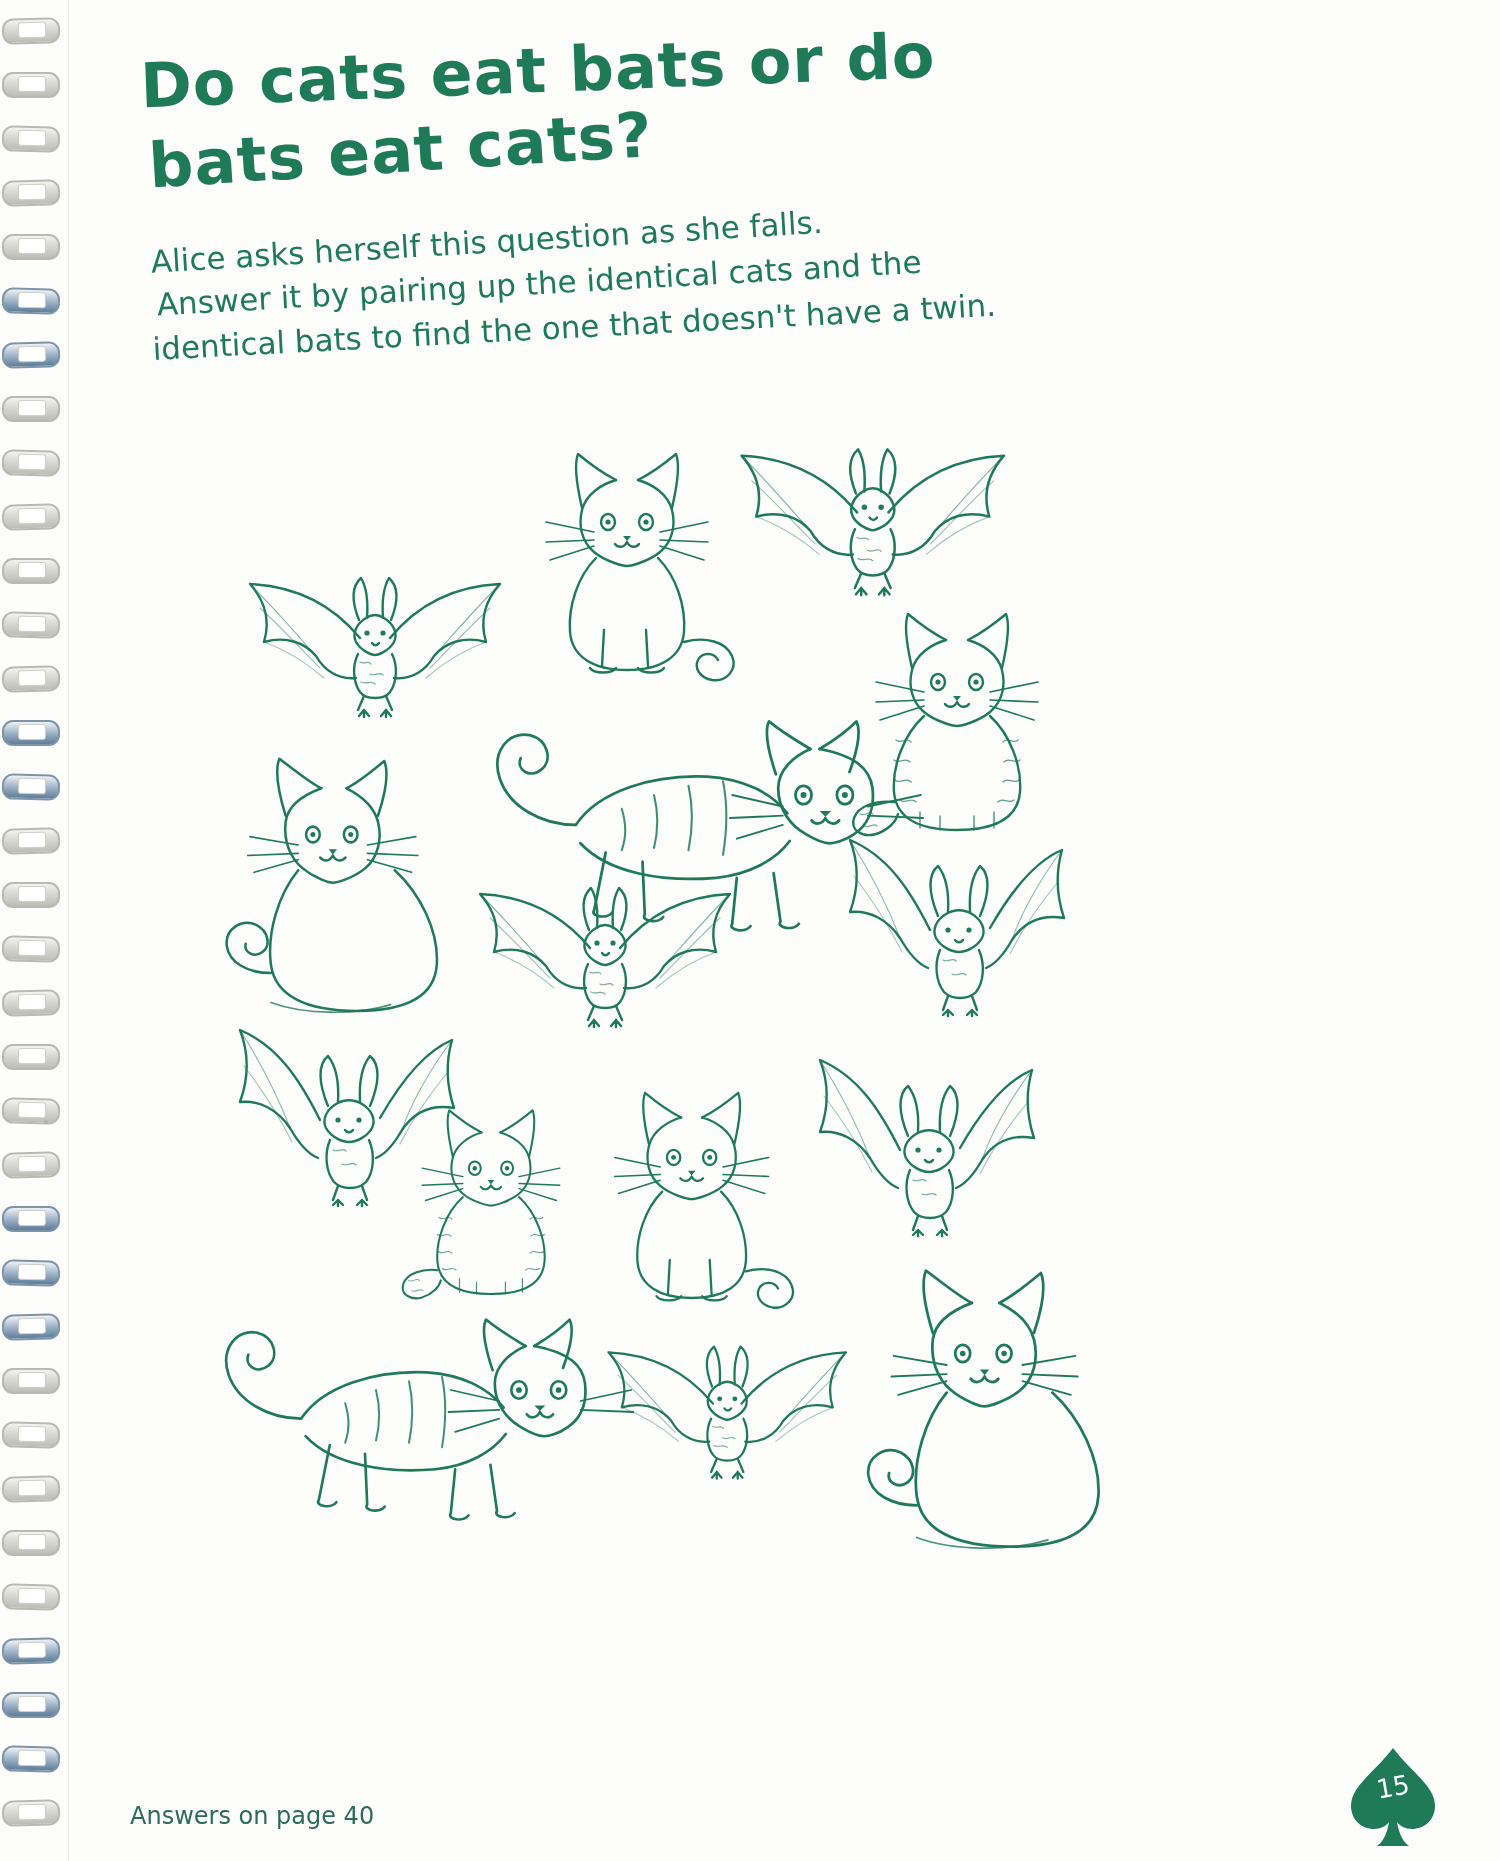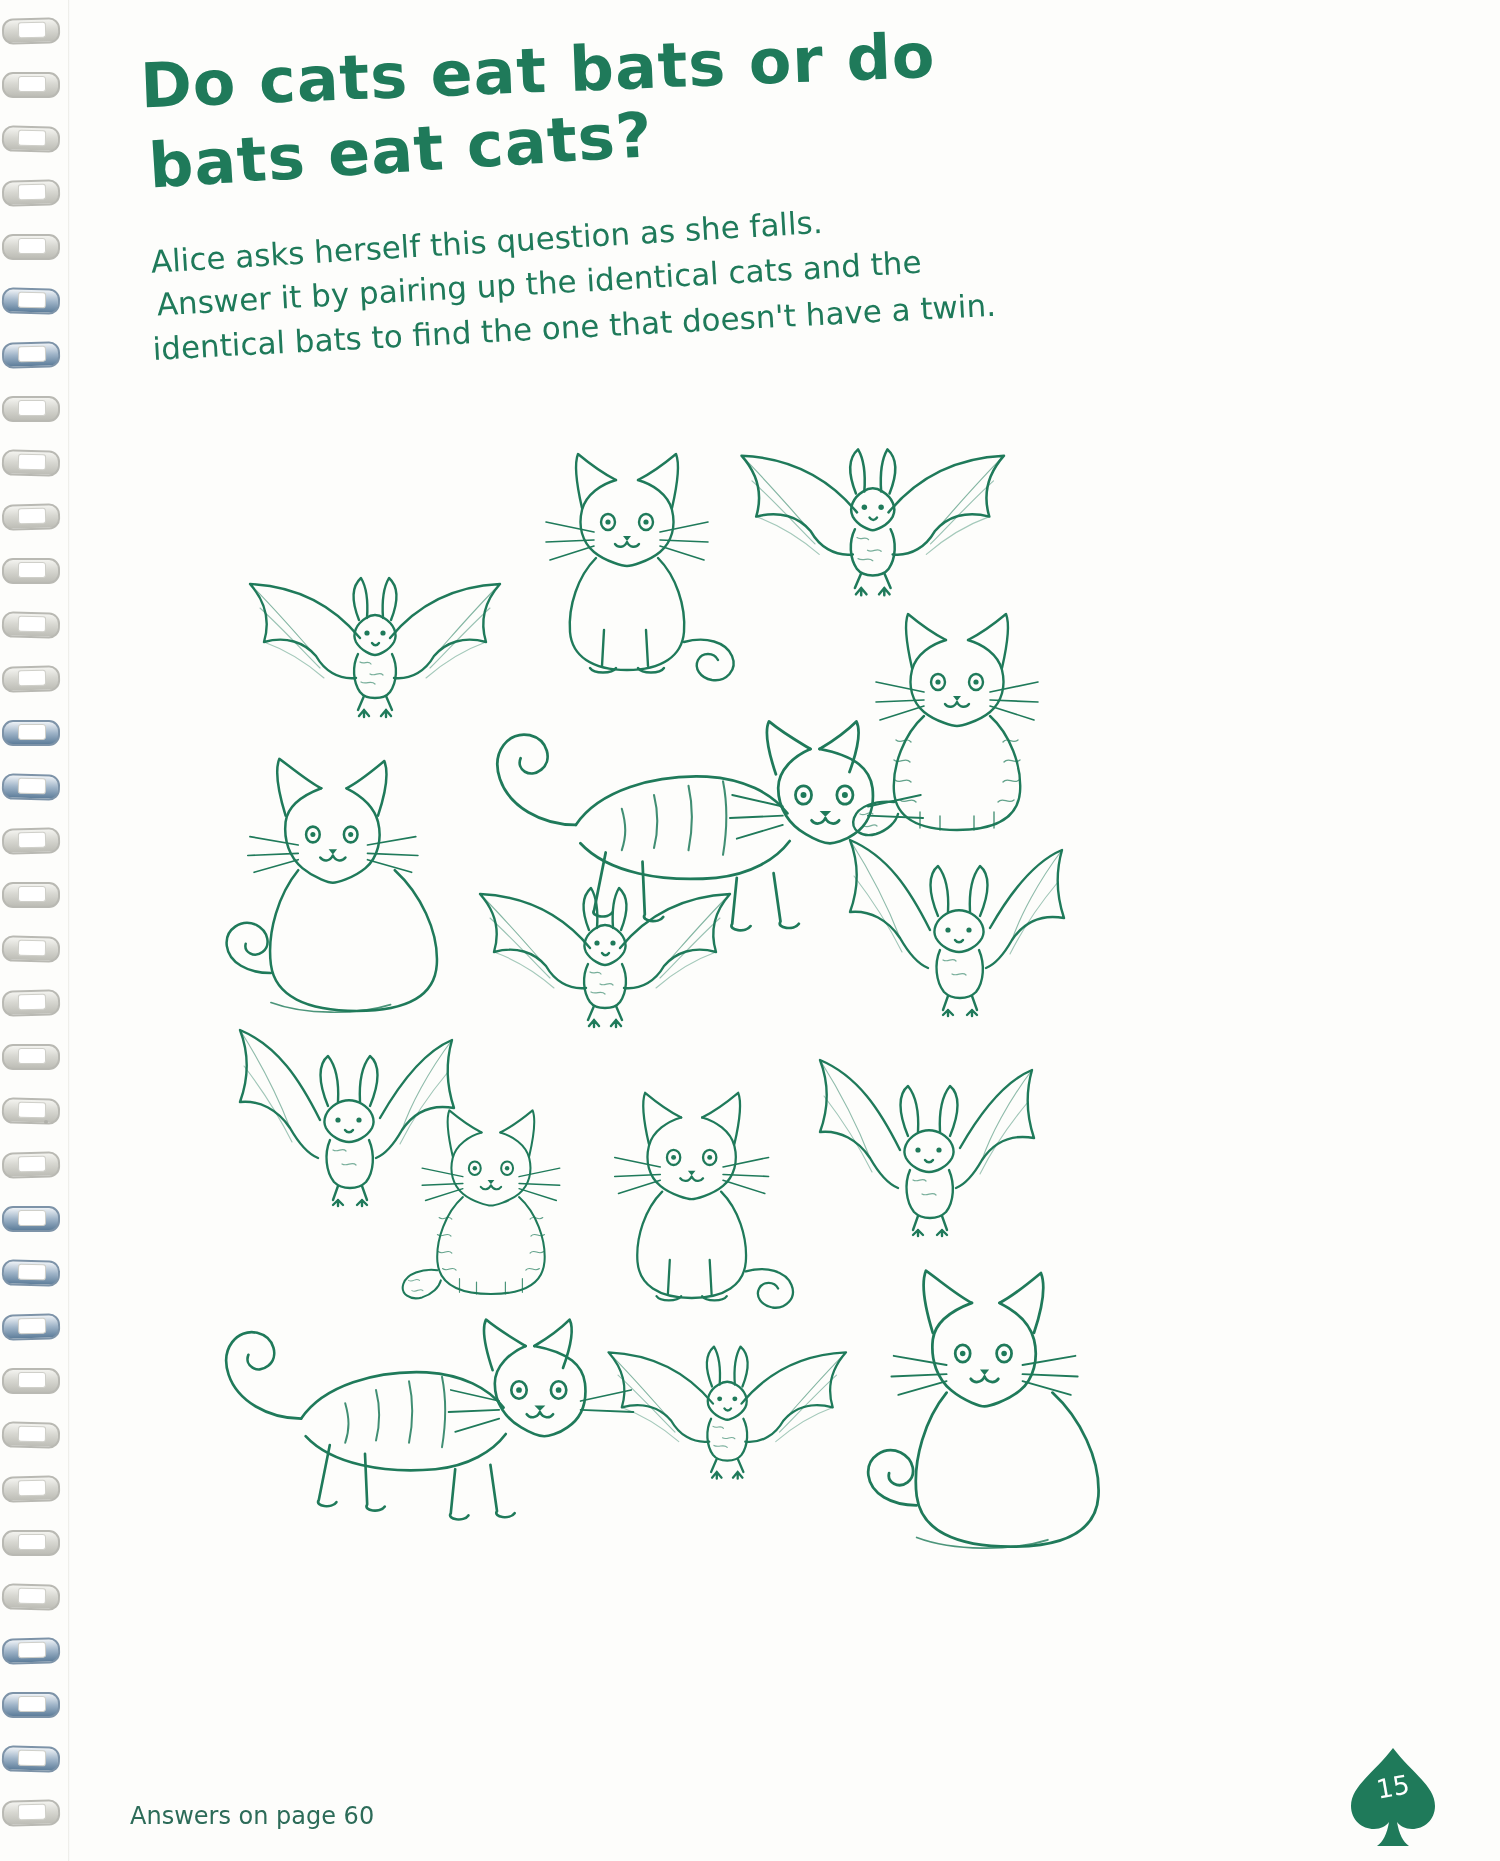--- a/index.html
+++ b/index.html
@@ -639,21 +639,21 @@
           <path d="M117 110 C114 116 108 116 105 112 M117 110 C120 116 126 116 129 112"></path>
           <path d="M84 100 L38 92 M84 108 L36 110 M84 114 L42 126" stroke-width="1.6"></path>
           <path d="M150 100 L196 92 M150 108 L198 110 M150 114 L192 126" stroke-width="1.6"></path>
           <path d="M84 124 C66 146 54 182 58 214 C62 244 92 258 140 258 C188 258 214 244 216 214 C218 182 200 146 176 124"></path>
           <path d="M58 222 C36 222 18 212 16 196 C14 180 30 170 44 176 C56 182 58 196 50 202 C42 208 32 202 34 194"></path>
           <path d="M58 250 C90 262 140 262 172 252" stroke-width="1.6" opacity="0.8"></path>
         </svg>
       </div>
     </div>
 
-  <div class="footer-note">Answers on page 60</div>
+  <div class="footer-note">Answers on page 40</div>
 
   <div class="page-number-badge">
     <svg class="spade" viewBox="0 0 96 110">
       <path d="M48 6 C30 30 6 44 6 64 c0 14 11 23 23 23 c7 0 12-3 15-7 c-2 12-6 20-12 24 h32 c-6-4-10-12-12-24 c3 4 8 7 15 7 c12 0 23-9 23-23 C90 44 66 30 48 6 Z" fill="#1f7a5a"></path>
     </svg>
     <div class="page-number">15</div>
   </div>
 
 </div>
 

